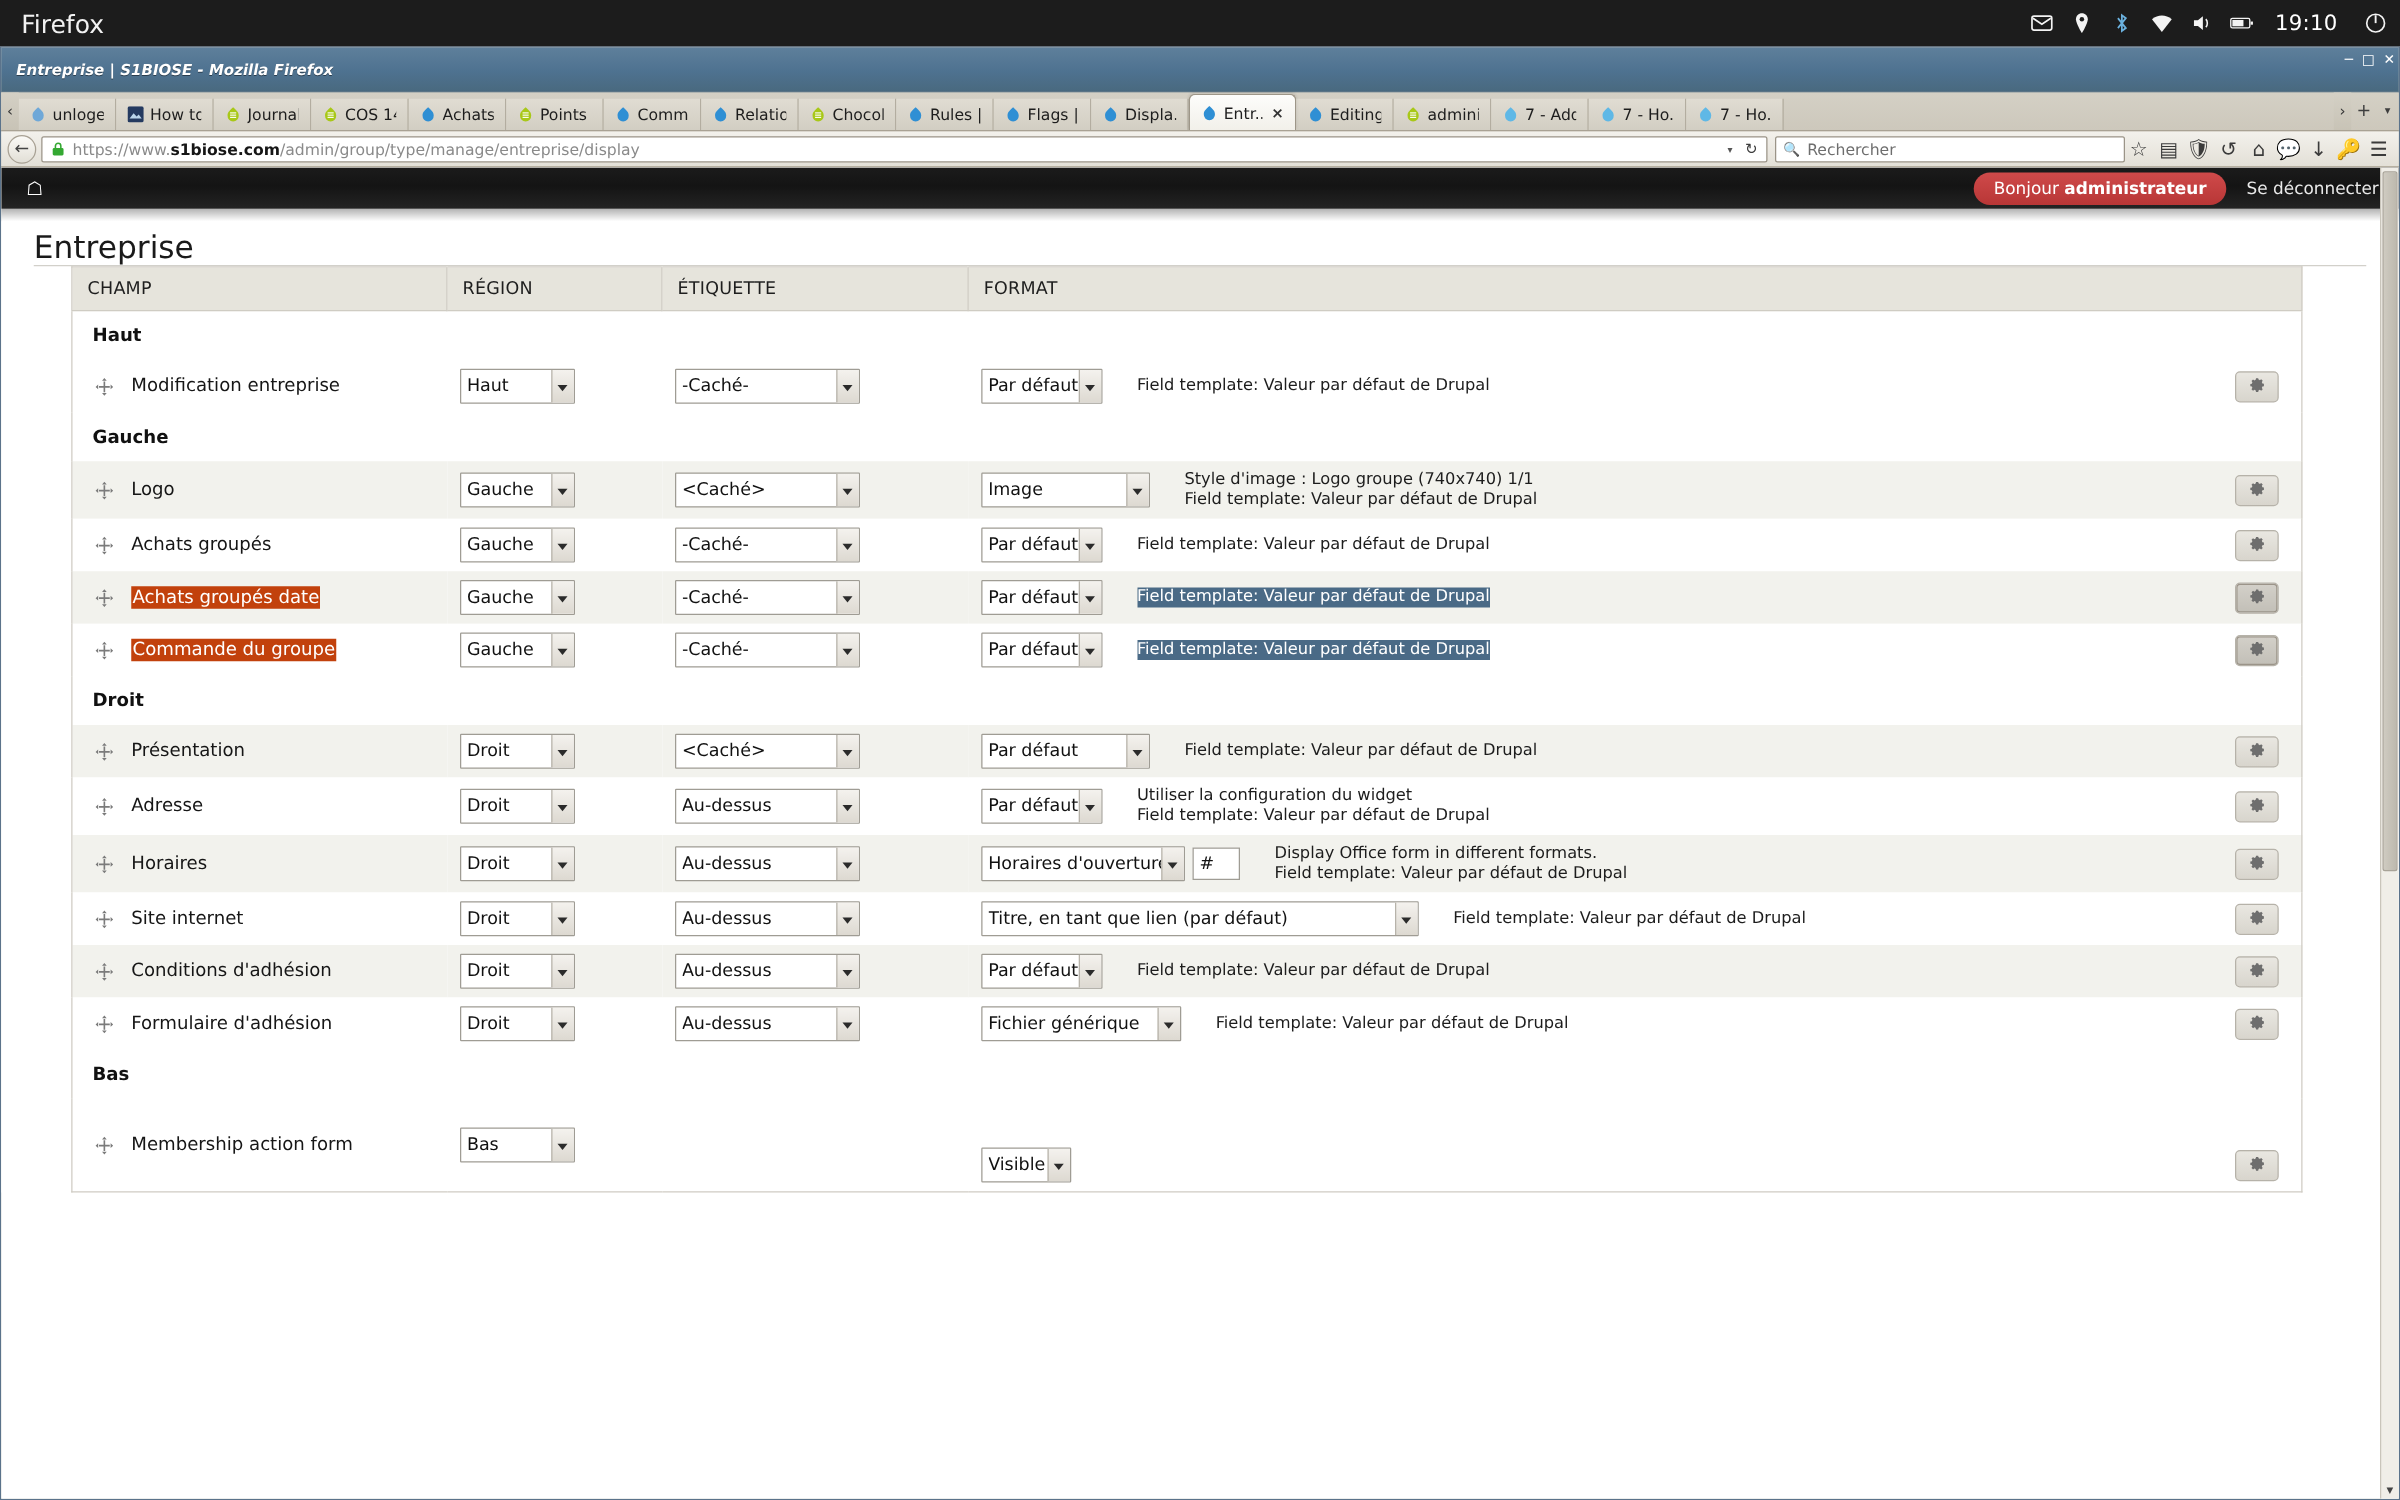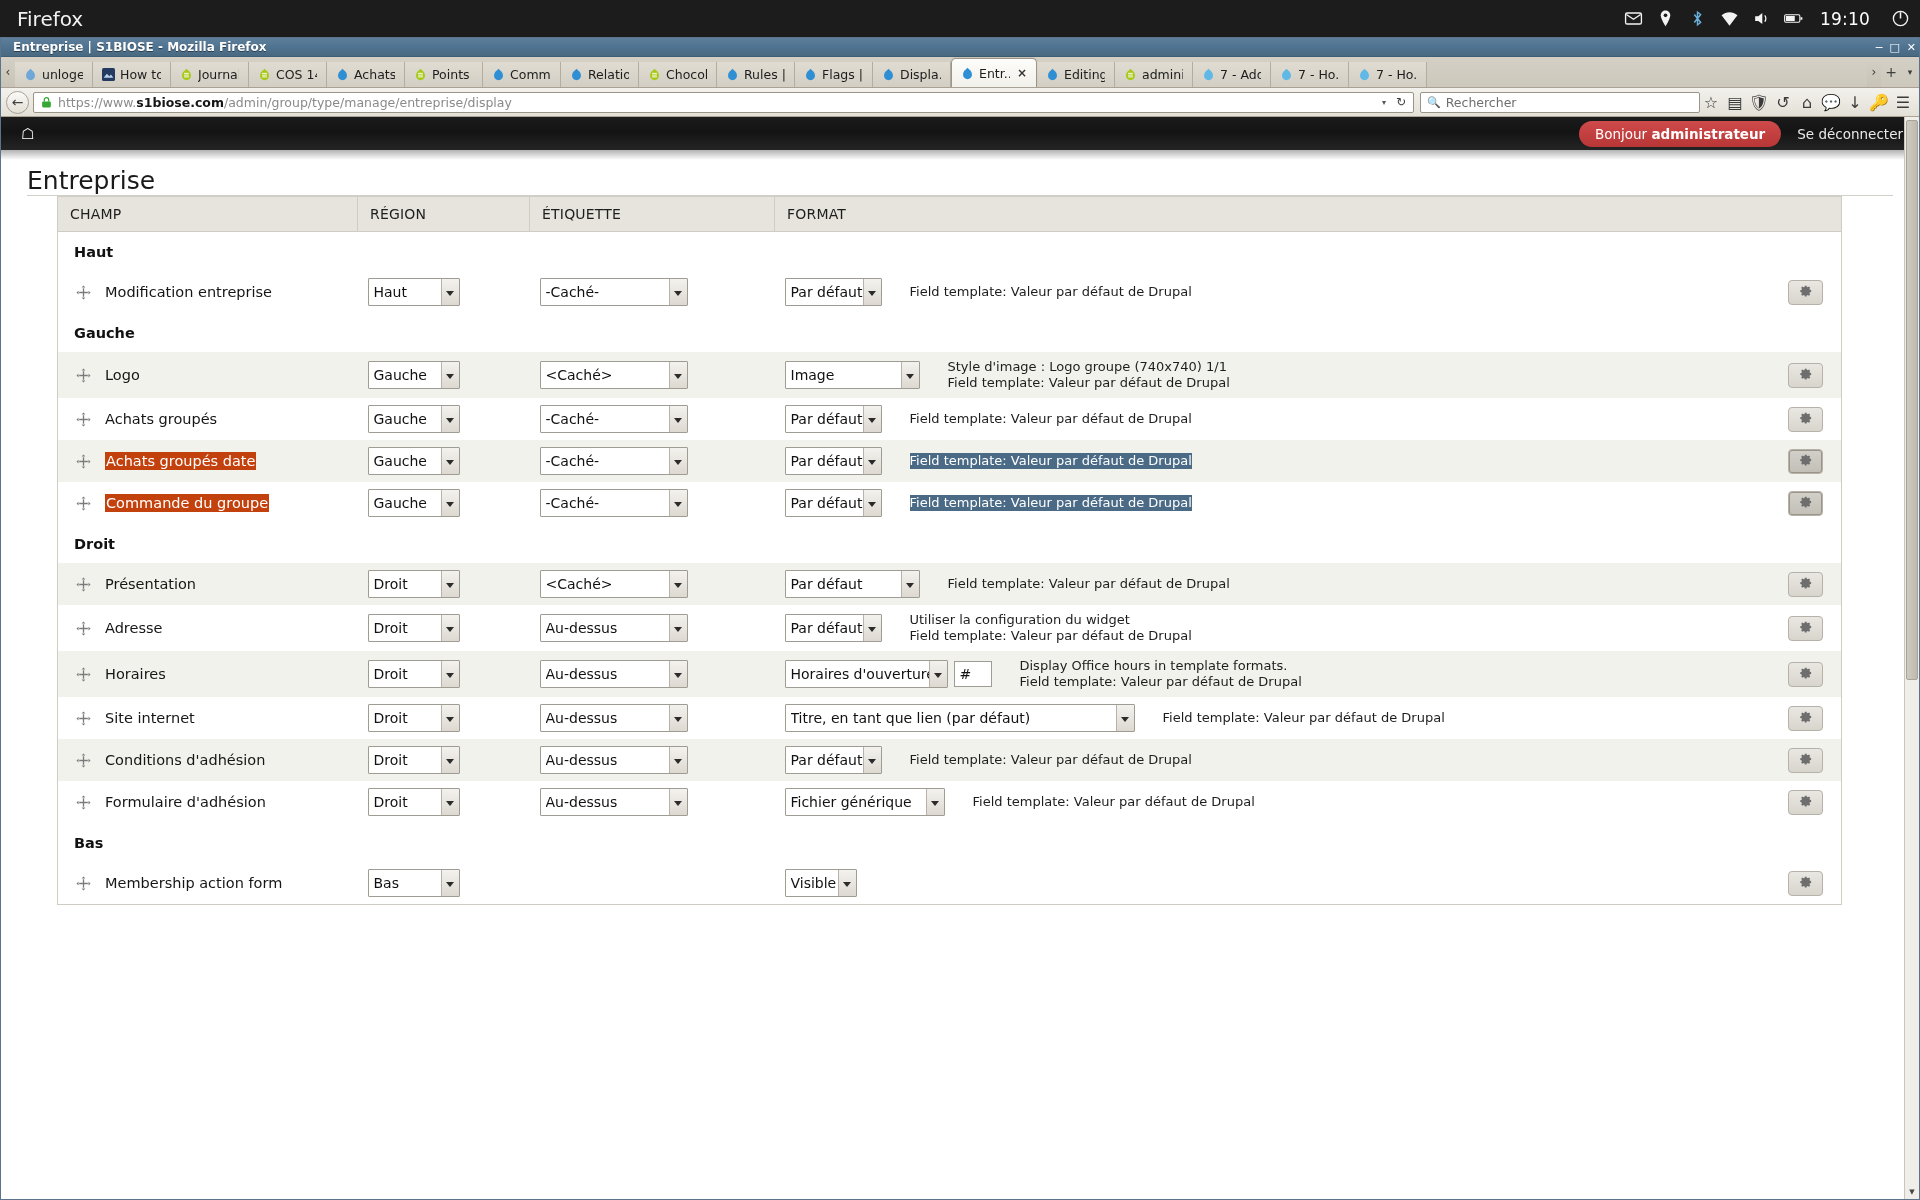--- a/index.html
+++ b/index.html
@@ -28,24 +28,25 @@
   .os-clock { font-size:17px; color:#fff; margin:0 8px 0 4px; letter-spacing:.2px;}
 
   
   .ff-window {
     border:1px solid #5b738b;
     height:1163px;
     background:#d6d2c6;
     display:flex; flex-direction:column;
   }
   .ff-titlebar {
-    height:19px;
+    height:36px;
     background: linear-gradient(to bottom, #5e7f9b 0%, #4e7290 55%, #49697f 100%);
     display:flex; align-items:center; position:relative;
     border-bottom:1px solid #3e5e77;
+    font-style:italic;
   }
   .ff-titlebar .title-text {
     color:#ffffff; font-size:12px; font-weight:bold; padding-left:12px;
     text-shadow:0 1px 0 rgba(0,0,0,.45);
   }
   .ff-titlebar .win-btns {
     position:absolute; right:3px; top:0; height:19px; display:flex; align-items:center; gap:7px;
     color:#fff; font-size:11px; font-weight:bold;
   }
   .ff-titlebar .win-btns span { cursor:pointer; line-height:19px; }
@@ -758,21 +759,21 @@
               </td>
               <td><span class="sel-wrap w-region"><select class="ctl"><option>Droit</option></select></span></td>
               <td><span class="sel-wrap w-etiq"><select class="ctl"><option>Au-dessus</option></select></span></td>
               <td>
                 <div style="display:flex;align-items:center;">
                   <div style="flex:0 0 auto;display:flex;align-items:center;">
                     <span class="sel-wrap w-fmt-horaire"><select class="ctl"><option>Horaires d'ouverture</option></select></span>
                     <input class="hash-input" value="#" style="">
                   </div>
                   <div class="summary" style="flex:1 1 auto;padding-left:28px;">
-                    <div>Display Office hours in template formats.</div>
+                    <div>Display Office form in different formats.</div>
                     <div>Field template: Valeur par défaut de Drupal</div>
                   </div>
                   <div style="flex:0 0 auto;">
                     <div class="gear-btn">
                       <svg class="gear-ico" viewBox="0 0 24 24">
                         <path d="M12 8.4A3.6 3.6 0 1 0 12 15.6 3.6 3.6 0 0 0 12 8.4zm9-.4l-2-.4a7.4 7.4 0 0 0-.7-1.7l1.2-1.7-2-2-1.7 1.2a7.4 7.4 0 0 0-1.7-.7L13.7 1h-2.8l-.4 2a7.4 7.4 0 0 0-1.7.7L7.1 2.5l-2 2L6.3 6.2a7.4 7.4 0 0 0-.7 1.7l-2 .4v2.8l2 .4c.16.6.4 1.16.7 1.7L5.1 15l2 2 1.7-1.2c.54.3 1.1.54 1.7.7l.4 2h2.8l.4-2c.6-.16 1.16-.4 1.7-.7l1.7 1.2 2-2-1.2-1.7c.3-.54.54-1.1.7-1.7l2-.4z" fill="#6e6e6e"></path>
                       </svg>
                     </div>
                   </div>
                 </div>
@@ -873,21 +874,21 @@
                 <div class="fld-cell">
                   <svg class="drag-handle" viewBox="0 0 16 16">
                     <path d="M8 0.5l2 2.2H6zM8 15.5l2-2.2H6zM0.5 8l2.2-2v4zM15.5 8l-2.2 2V6zM7.3 3.4h1.4v9.2H7.3zM3.4 7.3h9.2v1.4H3.4z" fill="#7b7b7b"></path>
                   </svg>
                   <span class="fld-name">Membership action form</span>
                 </div>
               </td>
               <td><span class="sel-wrap w-region"><select class="ctl"><option>Bas</option></select></span></td>
               <td></td>
               <td>
-                <div style="display:flex;align-items:center;">
+                <div style="display:flex;align-items:center;margin-top:32px;">
                   <div style="flex:0 0 auto;display:flex;align-items:center;">
                     <span class="sel-wrap w-fmt-visible"><select class="ctl"><option>Visible</option></select></span>
                   </div>
                   <div class="summary" style="flex:1 1 auto;padding-left:28px;"></div>
                   <div style="flex:0 0 auto;">
                     <div class="gear-btn">
                       <svg class="gear-ico" viewBox="0 0 24 24">
                         <path d="M12 8.4A3.6 3.6 0 1 0 12 15.6 3.6 3.6 0 0 0 12 8.4zm9-.4l-2-.4a7.4 7.4 0 0 0-.7-1.7l1.2-1.7-2-2-1.7 1.2a7.4 7.4 0 0 0-1.7-.7L13.7 1h-2.8l-.4 2a7.4 7.4 0 0 0-1.7.7L7.1 2.5l-2 2L6.3 6.2a7.4 7.4 0 0 0-.7 1.7l-2 .4v2.8l2 .4c.16.6.4 1.16.7 1.7L5.1 15l2 2 1.7-1.2c.54.3 1.1.54 1.7.7l.4 2h2.8l.4-2c.6-.16 1.16-.4 1.7-.7l1.7 1.2 2-2-1.2-1.7c.3-.54.54-1.1.7-1.7l2-.4z" fill="#6e6e6e"></path>
                       </svg>
                     </div>

